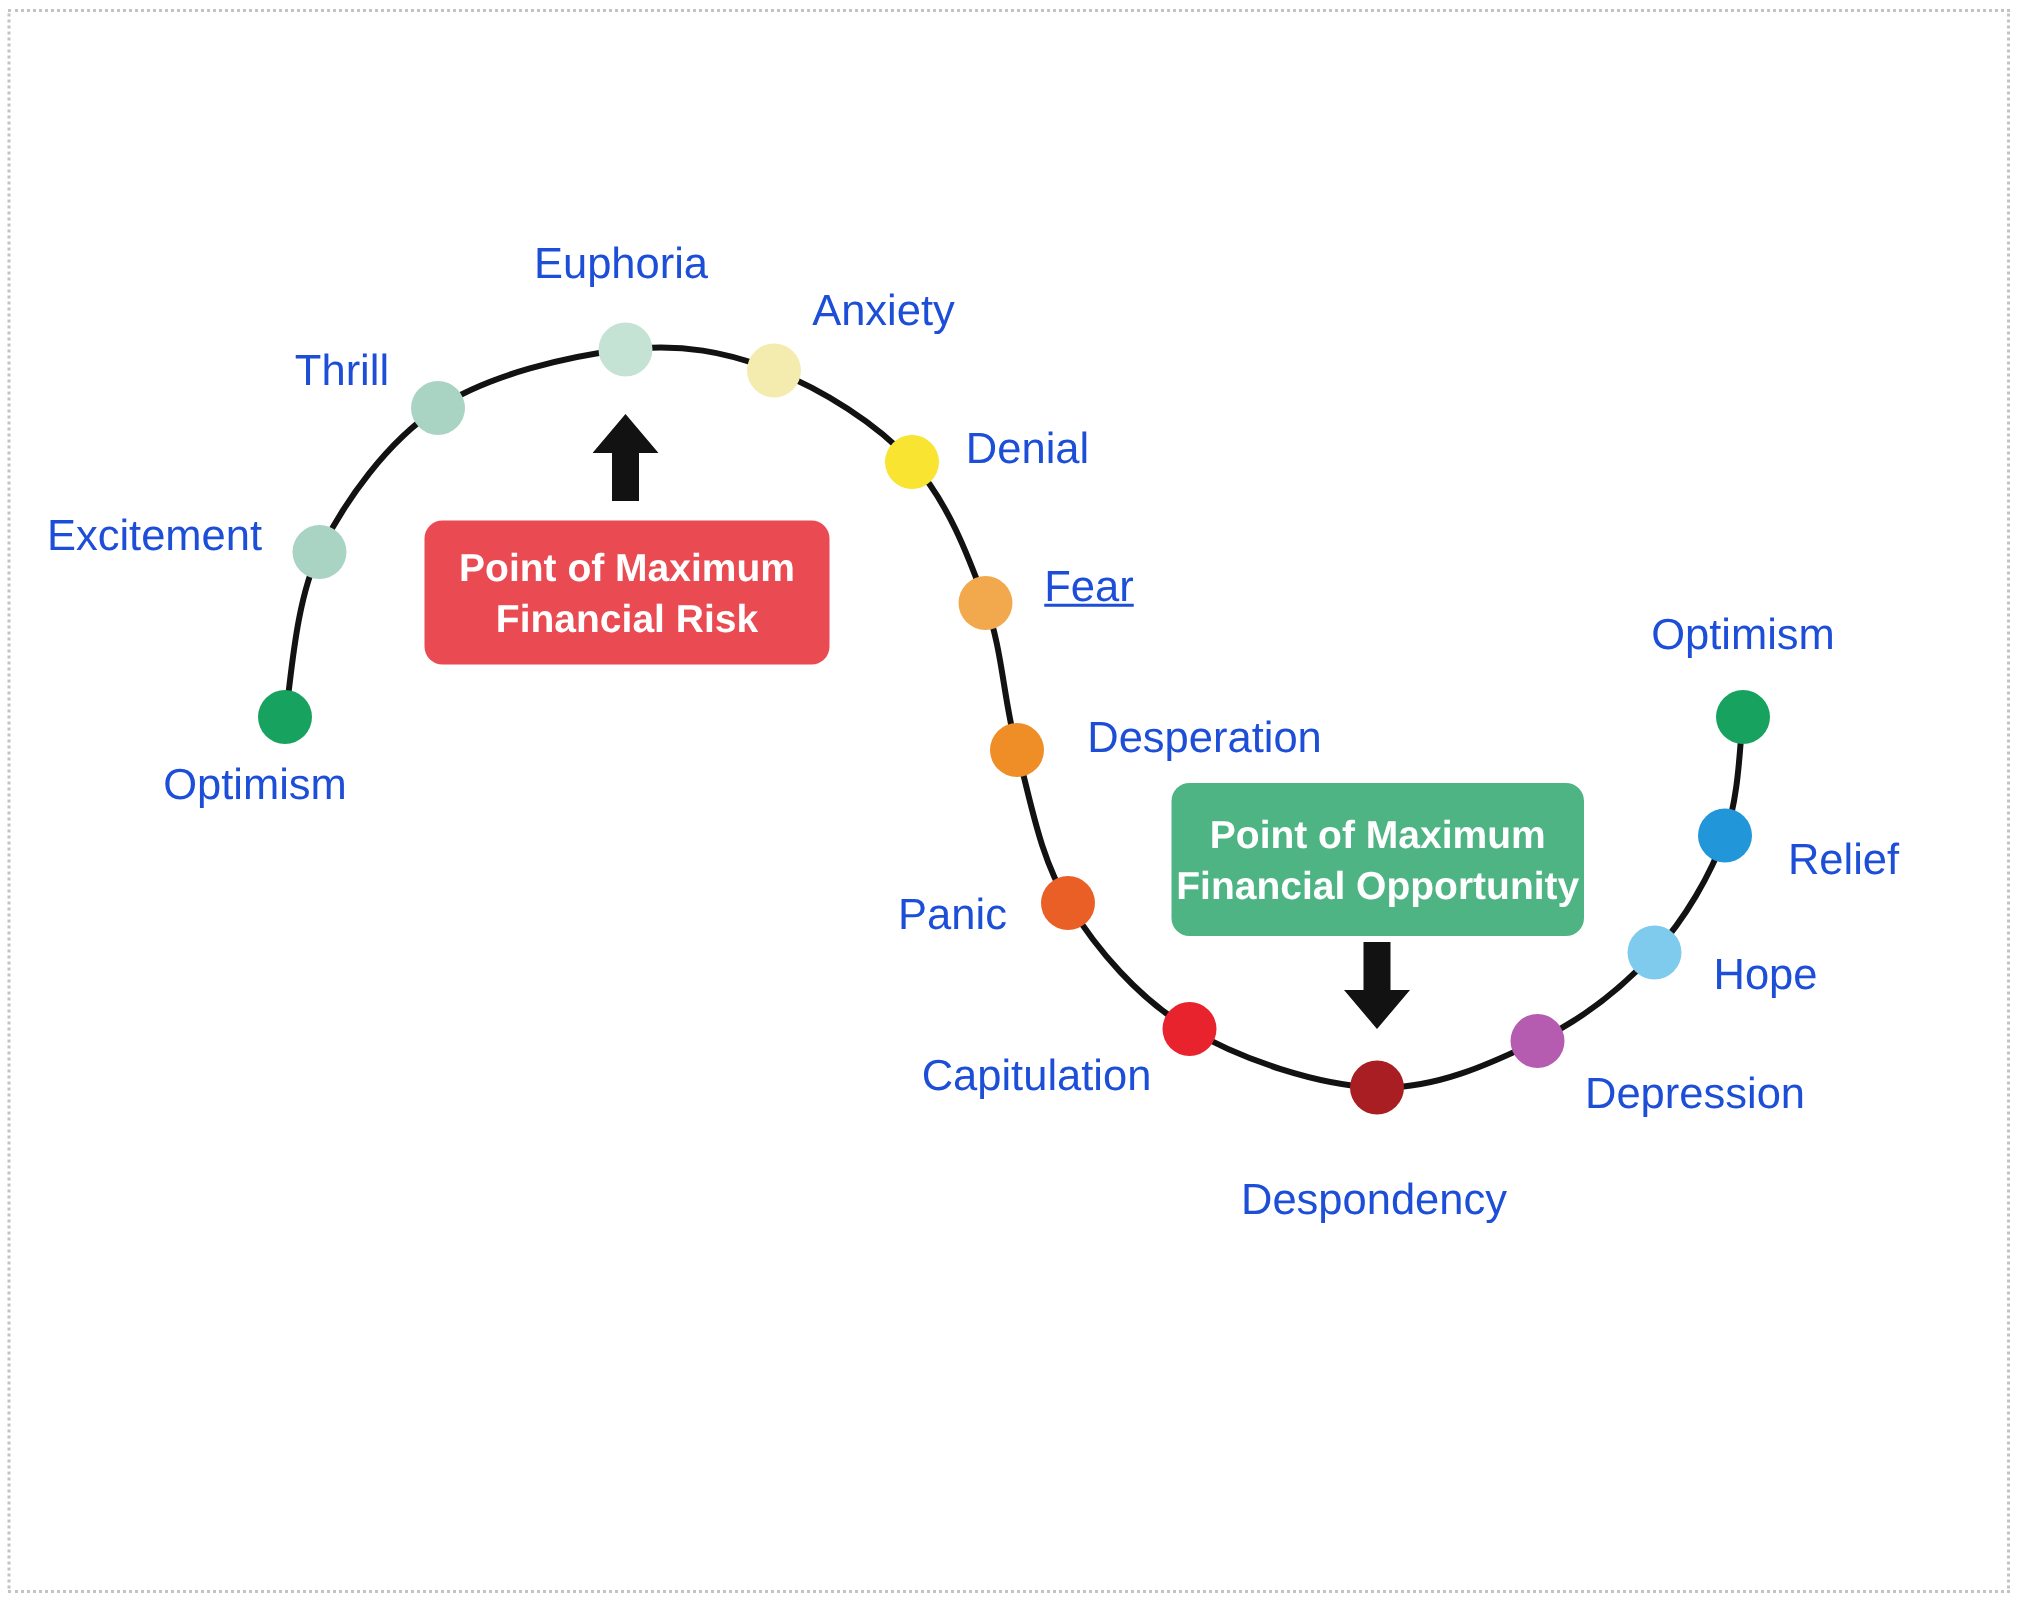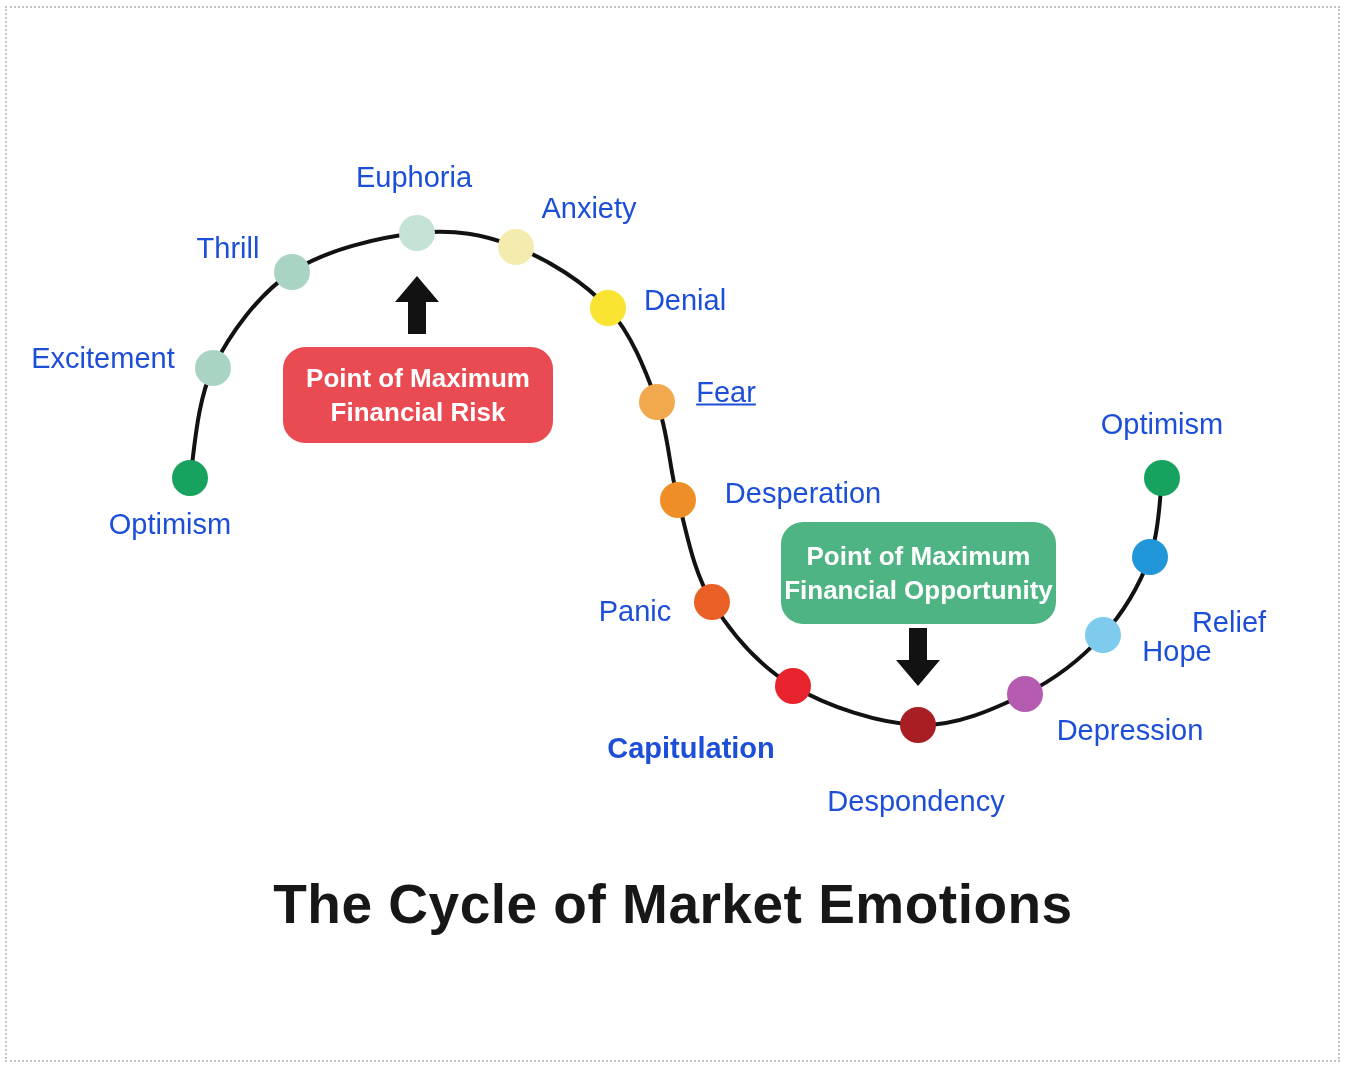--- a/index.html
+++ b/index.html
@@ -28,21 +28,21 @@
   .emotion-label {
     position: absolute;
     transform: translate(-50%, -50%);
     font-size: 29px;
     font-weight: 500;
     color: #1d4ed8;
     white-space: nowrap;
   }
   .note {
     position: absolute;
-    border-radius: 22px;
+    border-radius: 12px;
     color: #ffffff;
     font-size: 26px;
     font-weight: 600;
     line-height: 1.32;
     text-align: center;
     display: flex;
     align-items: center;
     justify-content: center;
   }
   .note span { white-space: pre-line; }
@@ -99,25 +99,25 @@
   <div id="labels-layer">
       <div class="emotion-label" style="left: 170px; top: 524px;">Optimism</div>
       <div class="emotion-label" style="left: 103px; top: 358px;">Excitement</div>
       <div class="emotion-label" style="left: 228px; top: 248px;">Thrill</div>
       <div class="emotion-label" style="left: 414px; top: 177px;">Euphoria</div>
       <div class="emotion-label" style="left: 589px; top: 208px;">Anxiety</div>
       <div class="emotion-label" style="left: 685px; top: 300px;">Denial</div>
       <div class="emotion-label" style="left: 726px; top: 392px; text-decoration: underline;">Fear</div>
       <div class="emotion-label" style="left: 803px; top: 493px; text-align: center;">Desperation</div>
       <div class="emotion-label" style="left: 635px; top: 611px;">Panic</div>
-      <div class="emotion-label" style="left: 691px; top: 748px; font-weight: bold;">Capitulation</div>
+      <div class="emotion-label" style="left: 691px; top: 718px;">Capitulation</div>
       <div class="emotion-label" style="left: 916px; top: 781px; margin-top: 20px;">Despondency</div>
       <div class="emotion-label" style="left: 1130px; top: 730px;">Depression</div>
       <div class="emotion-label" style="left: 1177px; top: 651px;">Hope</div>
-      <div class="emotion-label" style="left: 1229px; top: 574px; margin-top: 48px;">Relief</div>
+      <div class="emotion-label" style="left: 1229px; top: 574px;">Relief</div>
       <div class="emotion-label" style="left: 1162px; top: 424px;">Optimism</div>
     </div>
 
   <svg class="arrow arrow-up" width="44" height="58" viewBox="0 0 44 58">
     <polygon id="arrow-up-shape" points="22,0 44,26 31,26 31,58 13,58 13,26 0,26" fill="#121212"></polygon>
   </svg>
 
   <div class="note risk" style="background: rgb(234, 74, 82);">
     <span>Point of Maximum
 Financial Risk</span>
@@ -125,15 +125,14 @@
 
   <svg class="arrow arrow-down" width="44" height="58" viewBox="0 0 44 58">
     <polygon id="arrow-down-shape" points="13,0 31,0 31,32 44,32 22,58 0,32 13,32" fill="#121212"></polygon>
   </svg>
 
   <div class="note opportunity" style="background: rgb(79, 180, 131);">
     <span>Point of Maximum
 Financial Opportunity</span>
   </div>
 
-  <div class="title">The Cycle of Market Emotions</div>
 
 </div>
 
 </body></html>

